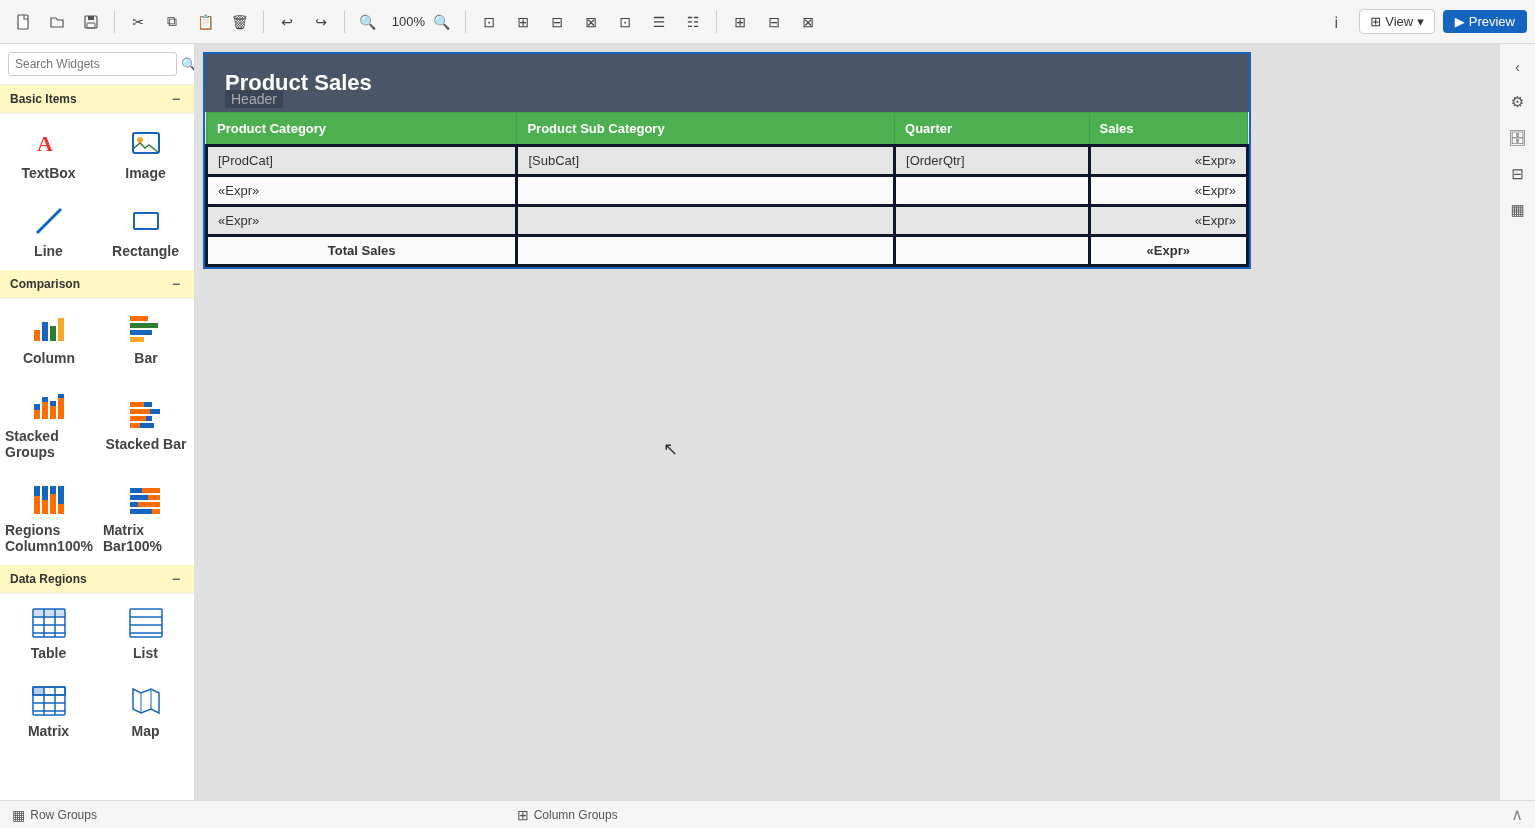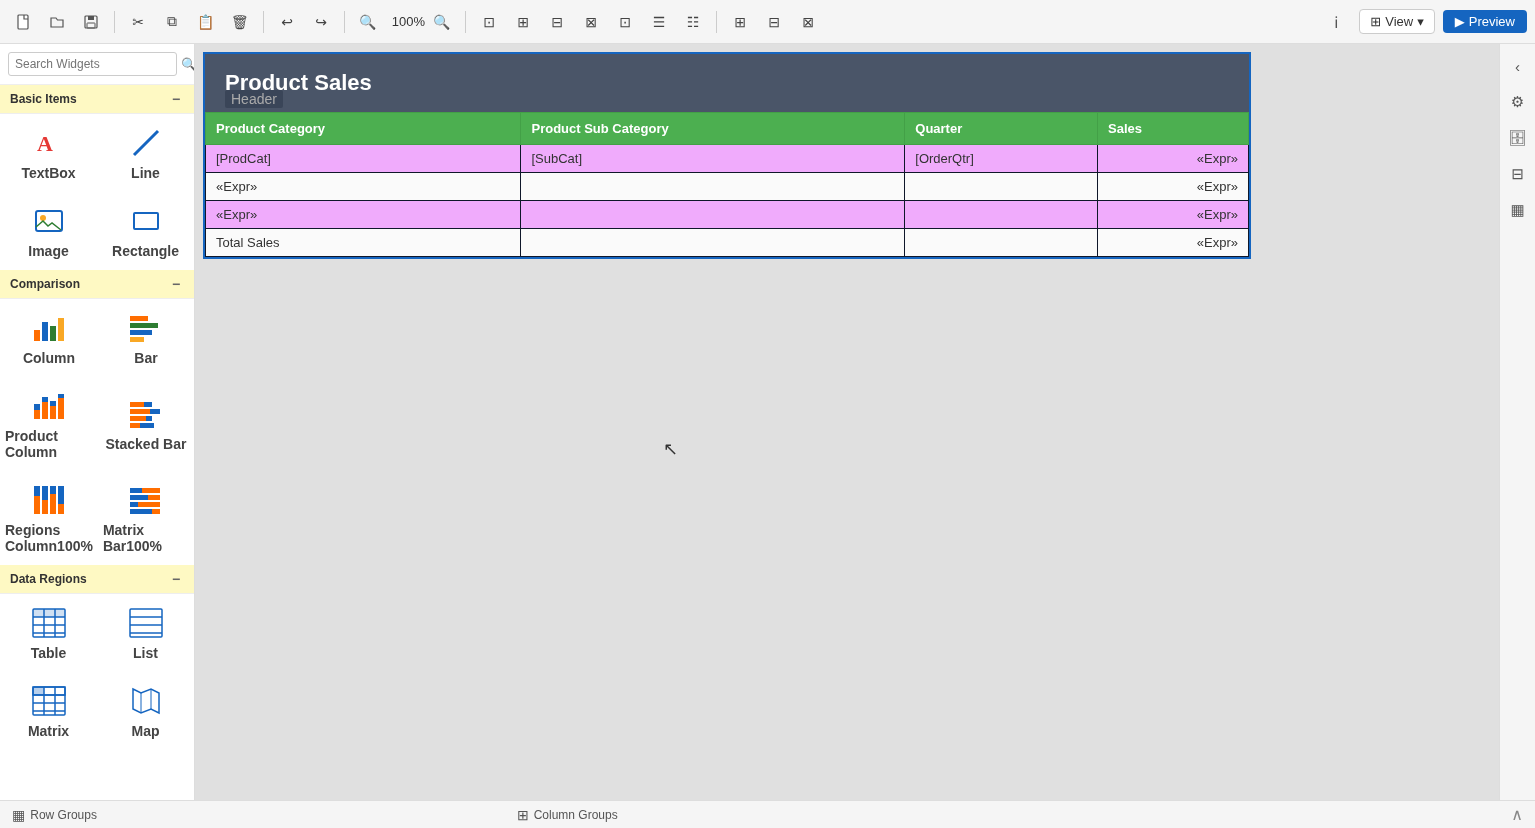--- a/index.html
+++ b/index.html
@@ -177,46 +177,47 @@
       color: #aaa;
       background: #3a4558;
       padding: 1px 6px;
       border-radius: 2px;
     }
 
     
     .report-table {
       width: 100%;
       border-collapse: collapse;
-      background: #f0abfc;
+      background: #e5e5e5;
       border-radius: 21px;
     }
     .report-table thead tr th {
       background: #4caf50;
       color: #fff;
       padding: 8px 10px;
       text-align: left;
       font-weight: 600;
       font-size: 13px;
       border: 1px solid #43a047;
     }
     .report-table tbody tr td {
       padding: 6px 10px;
-      border: 1px solid #0f172a;
+      border: 3px solid #0f172a;
       font-size: 13px;
       color: #333;
     }
     .report-table tbody tr:nth-child(even) td {
       background: #fafafa;
     }
     .expr-right {
       text-align: right;
     }
     .total-row td {
-      font-weight: 400;
+      font-weight: 700;
+      text-align: center;
     }
 
     
     .bottom-bar {
       height: 28px;
       background: #f5f5f5;
       border-top: 1px solid #ddd;
       display: flex;
       align-items: center;
       padding: 0 12px;
@@ -343,35 +344,35 @@
           <svg width="32" height="32" viewBox="0 0 32 32">
               <text x="4" y="24" font-size="22" fill="#e53935" font-family="serif" font-weight="bold">A</text>
             </svg>
         </div>
         <span class="widget-label">TextBox</span>
       </div>
 
       <div class="widget-item">
         <div class="widget-icon">
           <svg width="32" height="32" viewBox="0 0 32 32">
-              <line x1="4" y1="28" x2="28" y2="4" stroke="#1565c0" stroke-width="3"></line>
-            </svg>
-        </div>
-        <span class="widget-label">Line</span>
-      </div>
-
-      <div class="widget-item">
-        <div class="widget-icon">
-          <svg width="32" height="32" viewBox="0 0 32 32">
               <rect x="3" y="6" width="26" height="20" rx="2" stroke="#1565c0" stroke-width="2" fill="none"></rect>
               <circle cx="10" cy="13" r="3" fill="#f9a825"></circle>
               <path d="M3 22l7-6 5 5 4-3 9 7" stroke="#2e7d32" stroke-width="1.5" fill="none"></path>
             </svg>
         </div>
         <span class="widget-label">Image</span>
+      </div>
+
+      <div class="widget-item">
+        <div class="widget-icon">
+          <svg width="32" height="32" viewBox="0 0 32 32">
+              <line x1="4" y1="28" x2="28" y2="4" stroke="#1565c0" stroke-width="3"></line>
+            </svg>
+        </div>
+        <span class="widget-label">Line</span>
       </div>
 
       <div class="widget-item">
         <div class="widget-icon">
           <svg width="32" height="32" viewBox="0 0 32 32">
               <rect x="4" y="8" width="24" height="16" rx="1" stroke="#1565c0" stroke-width="2" fill="none"></rect>
             </svg>
         </div>
         <span class="widget-label">Rectangle</span>
       </div>
@@ -413,21 +414,21 @@
             <rect x="3" y="20" width="6" height="9" fill="#ff6d00"></rect>
             <rect x="3" y="14" width="6" height="6" fill="#1565c0"></rect>
             <rect x="11" y="12" width="6" height="17" fill="#ff6d00"></rect>
             <rect x="11" y="7" width="6" height="5" fill="#1565c0"></rect>
             <rect x="19" y="16" width="6" height="13" fill="#ff6d00"></rect>
             <rect x="19" y="11" width="6" height="5" fill="#1565c0"></rect>
             <rect x="27" y="8" width="6" height="21" fill="#ff6d00"></rect>
             <rect x="27" y="4" width="6" height="4" fill="#1565c0"></rect>
           </svg>
         </div>
-        <span class="widget-label">Product Column</span>
+        <span class="widget-label">Stacked Groups</span>
       </div>
 
       <div class="widget-item">
         <div class="widget-icon">
           <svg width="36" height="32" viewBox="0 0 36 32">
             <rect x="2" y="4" width="14" height="5" fill="#ff6d00"></rect>
             <rect x="16" y="4" width="8" height="5" fill="#1565c0"></rect>
             <rect x="2" y="11" width="20" height="5" fill="#ff6d00"></rect>
             <rect x="22" y="11" width="10" height="5" fill="#1565c0"></rect>
             <rect x="2" y="18" width="16" height="5" fill="#ff6d00"></rect>

